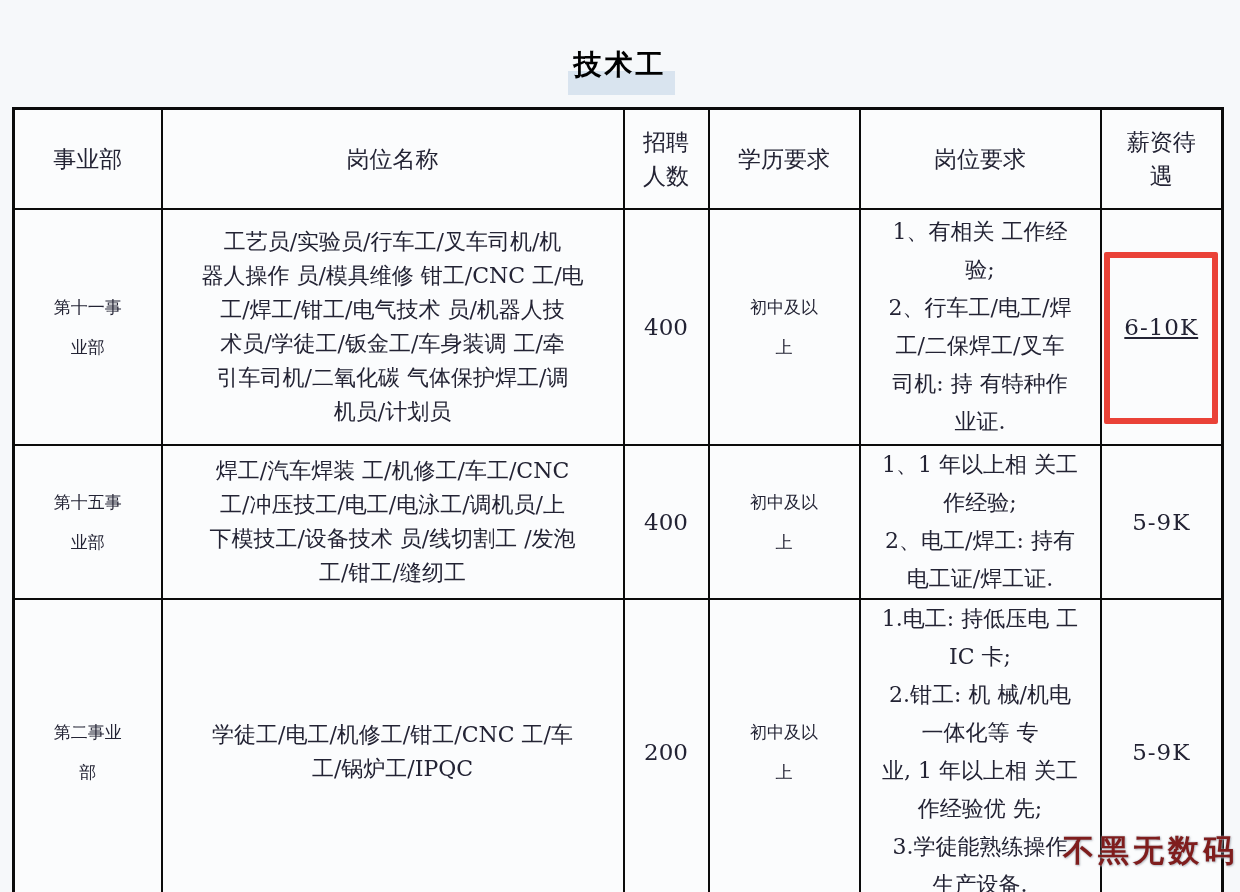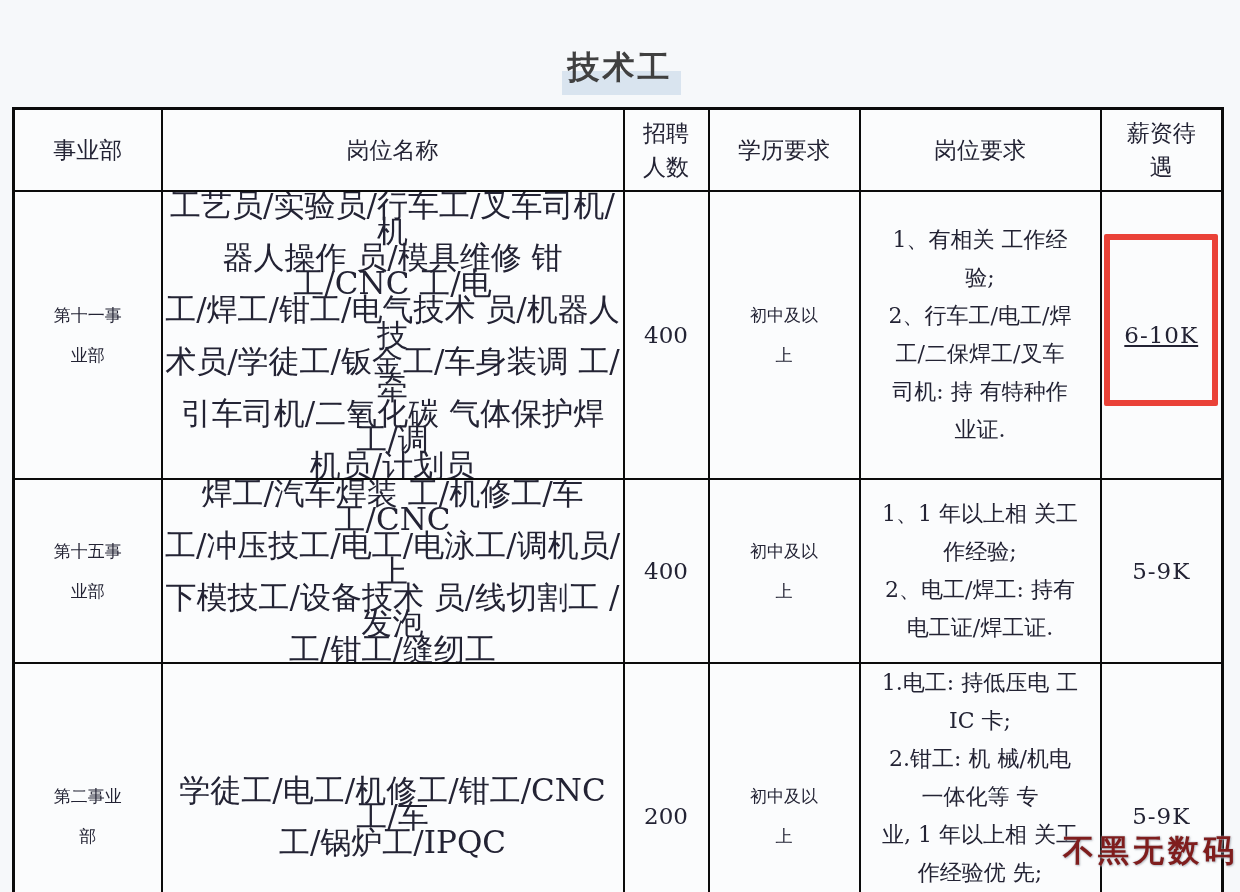--- a/index.html
+++ b/index.html
@@ -9,22 +9,22 @@
     font-family:"DejaVu Serif","Liberation Serif",serif;
     color:#232334;
   }
   .page-title-wrap{
     position:absolute;top:46px;left:0;width:100%;
     text-align:center;
   }
   .page-title{
     position:relative;display:inline-block;
     font-family:Liberation Serif, serif;
-    font-weight:bold;font-size:32px;letter-spacing:3px;
-    color:#404040;
+    font-weight:bold;font-size:28px;letter-spacing:3px;
+    color:#000000;
   }
   .page-title .hl{
     position:absolute;left:-6px;right:-8px;top:25px;height:24px;
     background:#d9e4ef;z-index:0;
   }
   .page-title .txt{position:relative;z-index:1;}
   table.jobs{
     position:absolute;left:12px;top:107px;
     width:1209px;border-collapse:collapse;table-layout:fixed;
     background:#fbfcfd;
@@ -32,21 +32,21 @@
   }
   table.jobs td,table.jobs th{
     border:2px solid #0b0b0b;
     vertical-align:middle;text-align:center;
     padding:0 2px;
     font-weight:normal;
     overflow:hidden;
   }
   .hdr{font-size:23px;line-height:34px;white-space:pre-line;}
   .pre{white-space:pre-line;}
-  .lines{font-size:31px;line-height:26px;}
+  .lines{font-size:22px;line-height:34px;}
   .req{font-size:22px;line-height:38px;border-radius:16px;}
   .two{font-size:17px;line-height:40px;}
   .num{font-size:23px;}
   .sal{font-size:23px;letter-spacing:1px;}
   .salary-cell{position:relative;text-decoration:underline;}
   .red-box{
     position:absolute;left:2px;top:42px;width:102px;height:160px;
     border:6px solid #ea4238;border-radius:2px;
     pointer-events:none;
   }
@@ -71,21 +71,21 @@
 <table class="jobs">
   <colgroup>
     <col style="width:148px">
       <col style="width:462px">
       <col style="width:85px">
     <col style="width:151px">
       <col style="width:241px">
       <col style="width:122px">
   </colgroup>
   <tbody>
-      <tr style="height:82px">
+      <tr style="height:100px">
     <th class="hdr">事业部</th>
     <th class="hdr">岗位名称</th>
     <th class="hdr">招聘
 人数</th>
     <th class="hdr">学历要求</th>
     <th class="hdr">岗位要求</th>
     <th class="hdr">薪资待
 遇</th>
   </tr>
   <tr style="height:236px">

